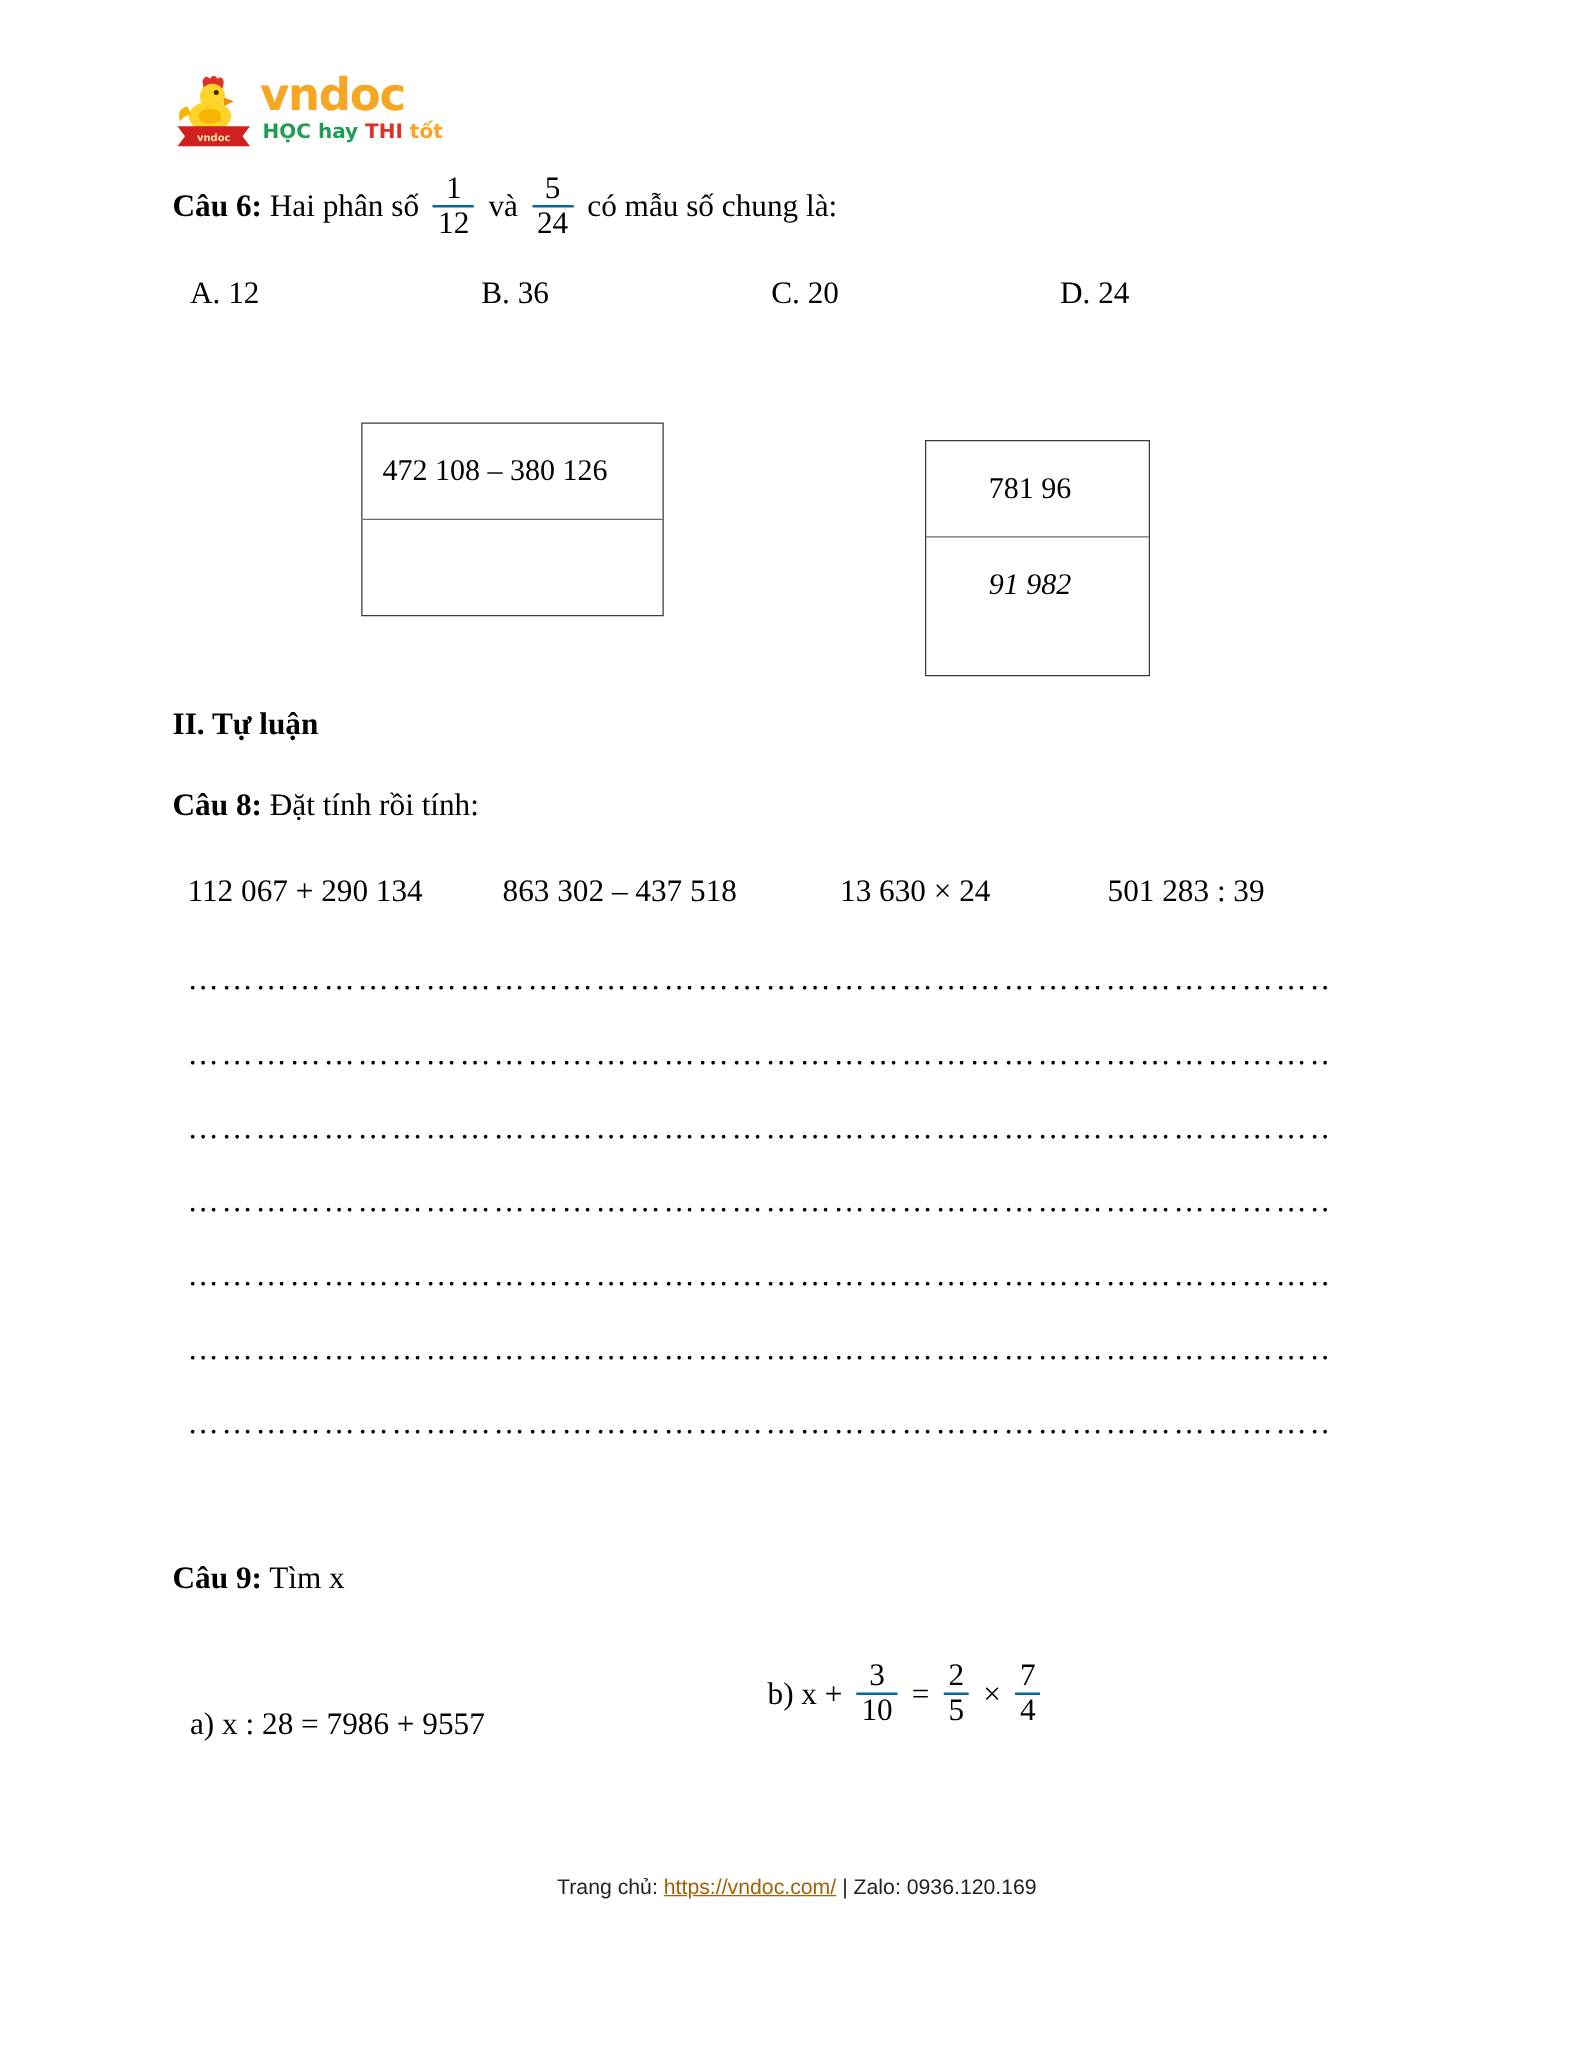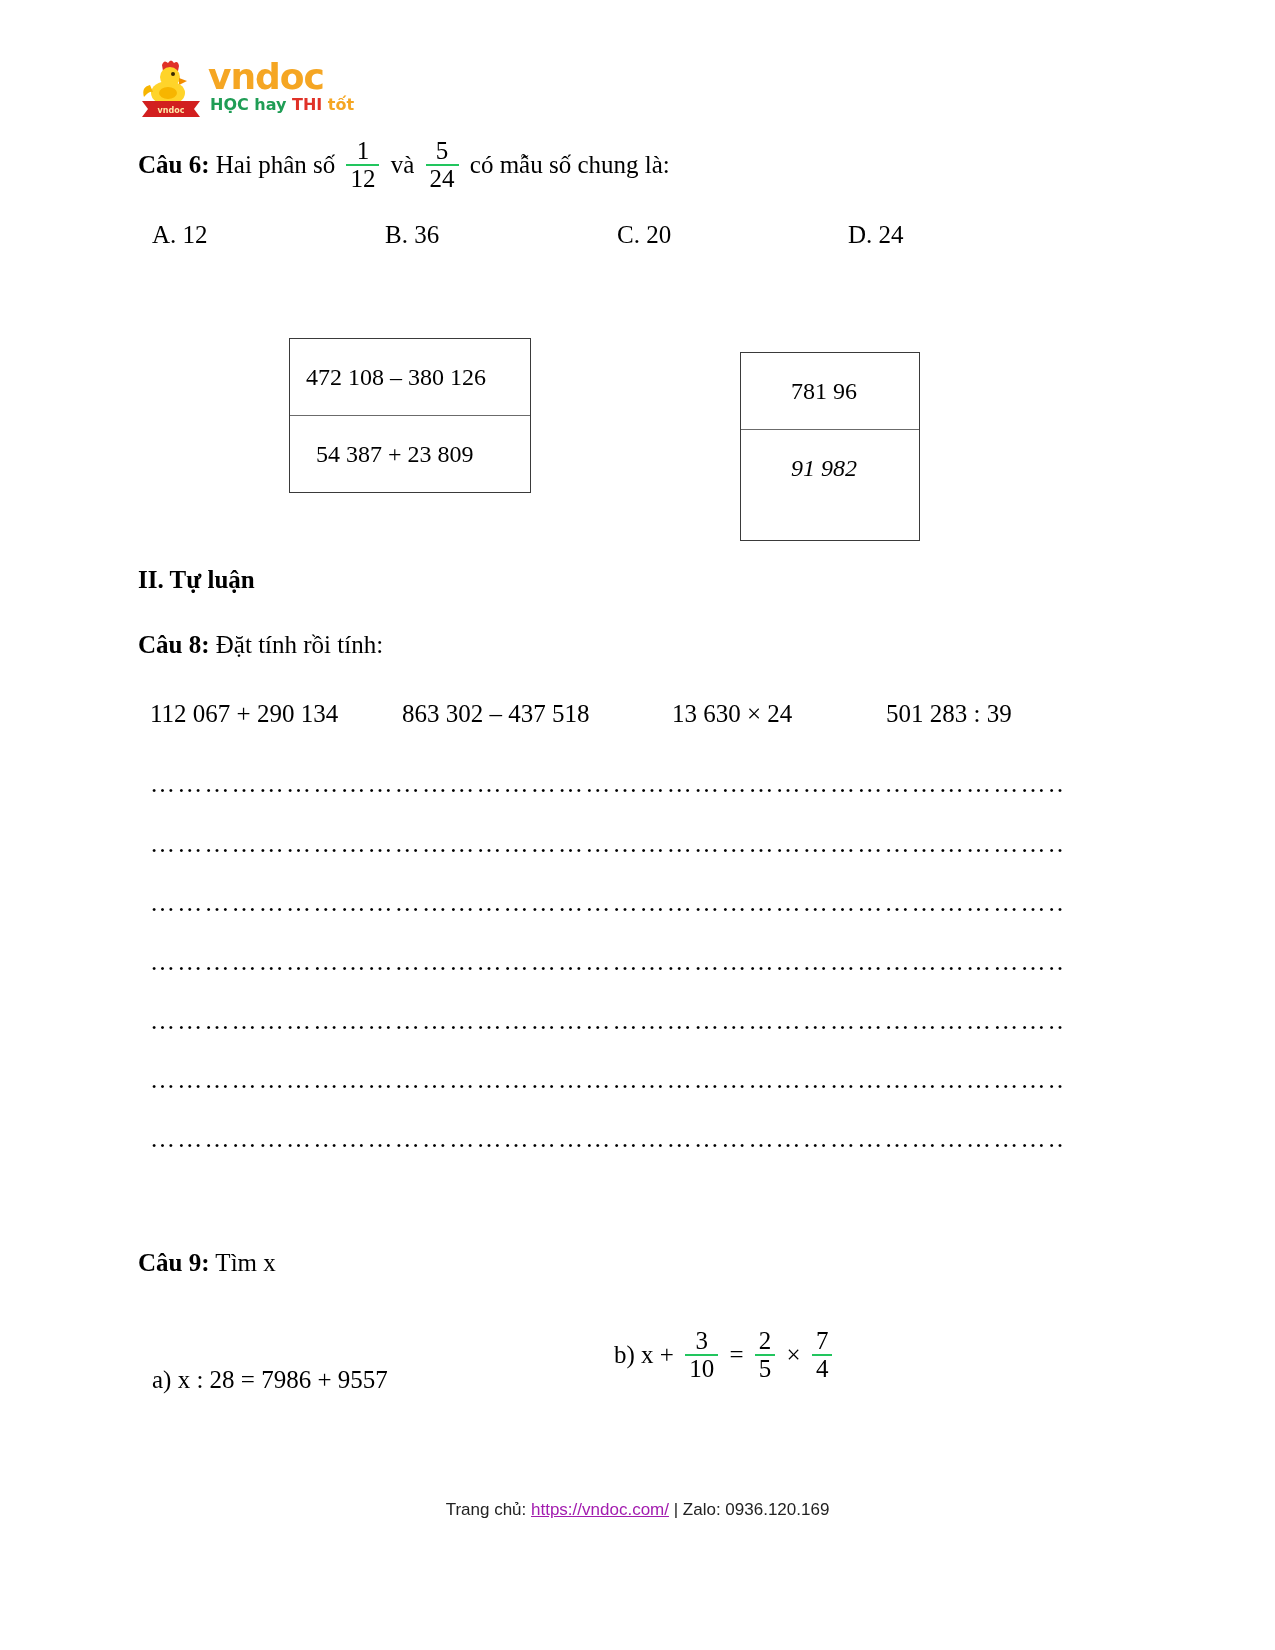--- a/index.html
+++ b/index.html
@@ -27,37 +27,37 @@
   .tag-orange { color:#f5a623; }
 
   
   .t { position:absolute; font-size:25px; line-height:30px; white-space:nowrap; }
   .b { font-weight:bold; }
 
   
   .frac { display:inline-block; vertical-align:middle; text-align:center;
           line-height:1.05; margin:0 5px; position:relative; top:-2px; }
   .frac .num { display:block; padding:0 4px; }
-  .frac .den { display:block; padding:0 4px; border-top:2px solid #22c55e; }
+  .frac .den { display:block; padding:0 4px; border-top:2px solid #0369a1; }
 
   
   .box { position:absolute; border:1px solid #3a3a3a; box-sizing:border-box; }
   .box-cell { box-sizing:border-box; display:flex; align-items:center;
               font-size:24px; }
   .box-cell.divider { border-bottom:1px solid #6b6b6b; }
 
   
   .dots { position:absolute; font-size:25px; letter-spacing:2.2px;
           color:#000; white-space:nowrap; overflow:hidden; }
 
   
   .footer { position:absolute; left:0; top:1500px; width:1275px;
             text-align:center; font-family:"Liberation Sans", sans-serif;
             font-size:17px; color:#222; }
-  .footer a { color:#a21caf; text-decoration:underline; }
+  .footer a { color:#a16207; text-decoration:underline; }
 </style>
 </head>
 <body>
 
 <div class="page">
 
   <div class="logo">
     <svg class="logo-mark" viewBox="0 0 66 62">
 
       <path d="M24 8 q2 -6 6 -2 q3 -5 6 0 q4 -3 5 3 l-1 5 -15 0 z" fill="#e03127"></path>
@@ -104,21 +104,20 @@
   </div>
 
   <div class="t" style="left:152px; top:220px;">A. 12</div>
   <div class="t" style="left:385px; top:220px;">B. 36</div>
   <div class="t" style="left:617px; top:220px;">C. 20</div>
   <div class="t" style="left:848px; top:220px;">D. 24</div>
 
 
   <div class="box" style="left:289px; top:338px; width:242px; height:155px;">
     <div class="box-cell divider" style="height:77px; padding-left:16px;">472 108 – 380 126</div>
-    <div class="box-cell" style="height:77px; padding-left:26px;">54 387 + 23 809</div>
   </div>
 
   <div class="box" style="left:740px; top:352px; width:180px; height:189px;">
     <div class="box-cell divider" style="height:77px; padding-left:50px;">781 96</div>
     <div class="box-cell" style="height:77px; padding-left:50px;font-style:italic;">91 982</div>
   </div>
 
   <div class="t b" style="left:138px; top:565px;">II. Tự luận</div>
 
   <div class="t" style="left:138px; top:630px;">

